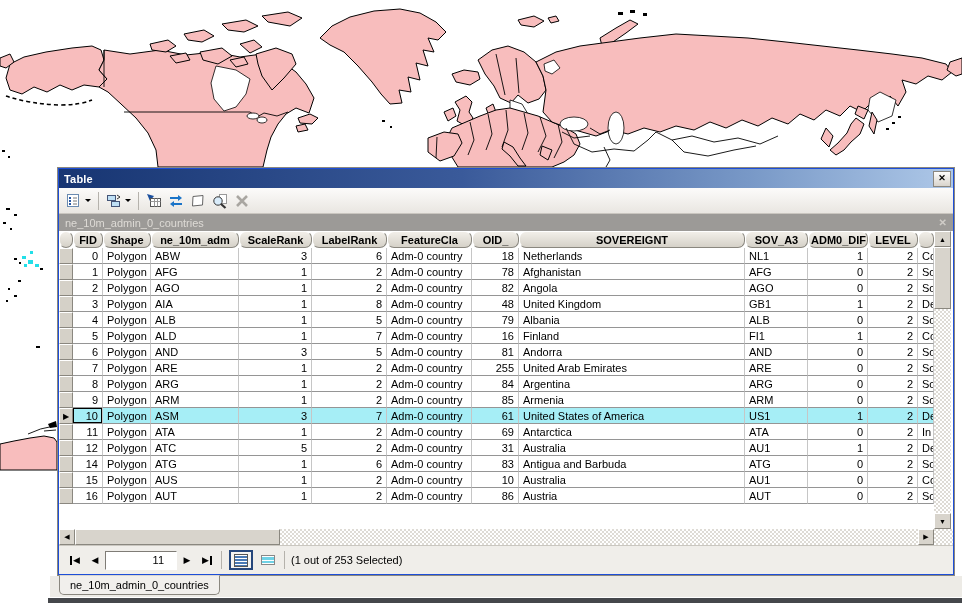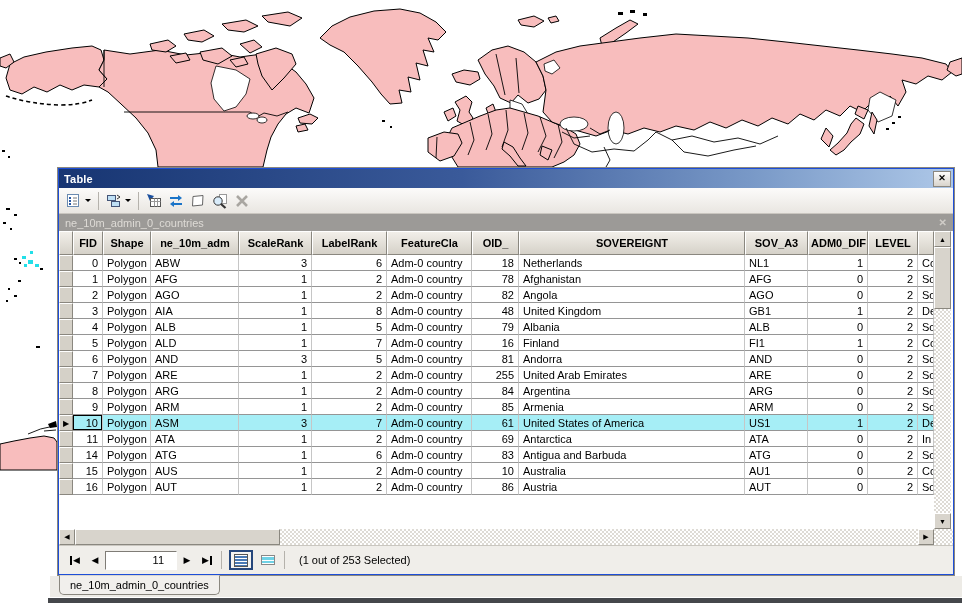--- a/index.html
+++ b/index.html
@@ -31,23 +31,23 @@
   .tb-btn{display:flex;align-items:center;padding:2px 2px;margin:0 1px;}
   .caret{width:0;height:0;border-left:3px solid transparent;border-right:3px solid transparent;
          border-top:3px solid #000;margin-left:3px;}
   .tb-sep{width:1px;height:18px;background:#b5b2ac;margin:0 4px;}
   .layerbar{height:17px;background:#9c9a97;color:#dedbd6;display:flex;align-items:center;padding:0 6px;}
   .layerbar .lx{margin-left:auto;color:#cfccc7;font-size:10px;font-weight:bold;}
   
   .grid-wrap{display:flex;height:298px;background:#fff;}
   .grid-clip{width:875px;height:298px;overflow:hidden;}
   table.attr{border-collapse:separate;border-spacing:0;table-layout:fixed;width:875px;}
-  table.attr th{height:24px;background:linear-gradient(#f2efe9,#d5d1c8);font-weight:bold;font-size:11px;
+  table.attr th{height:17px;background:linear-gradient(#f2efe9,#d5d1c8);font-weight:bold;font-size:11px;
      border-top:1px solid #fff;border-left:1px solid #fff;border-right:1px solid #8a877f;border-bottom:1px solid #8a877f;
-     box-sizing:border-box;padding:0 2px;overflow:hidden;white-space:nowrap;}
+     box-sizing:border-box;padding:0 2px;overflow:hidden;white-space:nowrap;border-radius:7px;}
   table.attr td{height:16px;box-sizing:border-box;padding:0 4px;font-size:11px;white-space:nowrap;overflow:hidden;
      border-right:1px solid #c6c6c6;border-bottom:1px solid #959595;background:#fff;}
   table.attr td.rowsel{background:#d5d1c8;border-top:1px solid #fff;border-left:1px solid #fff;
      border-right:1px solid #8a877f;border-bottom:1px solid #8a877f;padding:0;text-align:center;font-size:8px;}
   table.attr td.r{text-align:right;}
   tr.selected td{background:#a6eef6;}
   tr.selected td.rowsel{background:#d5d1c8;}
   td.current-cell{box-shadow:inset 0 0 0 1px #000;}
   
   .vscroll{width:17px;height:298px;display:flex;flex-direction:column;}
@@ -68,21 +68,21 @@
   .rec-box{width:56px;height:17px;border:1px solid #7f7c76;border-right-color:#fff;border-bottom-color:#fff;
            background:#fff;font-size:11px;text-align:right;padding:0 12px 0 2px;box-sizing:content-box;
            font-family:"Liberation Sans",sans-serif;}
   .view-btn{width:24px;height:20px;background:#f5f4f1;display:flex;align-items:center;justify-content:center;
             border:1px solid #a5a29b;margin-left:3px;box-sizing:border-box;}
   .view-btn.sel{border:2px solid #26477c;}
   .icon-lined{width:14px;height:13px;border:1px solid #555;box-sizing:border-box;
       background:repeating-linear-gradient(#fff 0 1px,#4a7ab5 1px 3px);}
   .icon-selbars{width:14px;height:10px;border:1px solid #888;box-sizing:border-box;
       background:linear-gradient(#fff 0 15%,#6fd2e6 15% 45%,#fff 45% 60%,#6fd2e6 60% 90%,#fff 90%);}
-  .status{margin-left:10px;}
+  .status{margin-left:2px;}
 </style>
 </head>
 <body>
 
 <div class="stage">
 
   <svg id="worldmap" width="962" height="605" viewBox="0 0 962 605">
 
     <path class="land" d="M6,78 L10,64 24,57 46,52 72,48 92,46 101,50 104,60 99,70 107,79 99,87 84,85 72,90 60,85 47,92 34,87 22,94 10,90 Z" fill="#f8bdbd"></path>
     <path class="chain" d="M6,96 Q30,104 60,105 Q80,105 92,100"></path>
@@ -469,20 +469,35 @@
                 <td class="l">Adm-0 country</td>
                 <td class="r">69</td>
                 <td class="l">Antarctica</td>
                 <td class="l">ATA</td>
                 <td class="r">0</td>
                 <td class="r">2</td>
                 <td class="l">In</td>
               </tr>
               <tr class="">
                 <td class="rowsel"></td>
+                <td class="r">12</td>
+                <td class="l">Polygon</td>
+                <td class="l">ATC</td>
+                <td class="r">5</td>
+                <td class="r">2</td>
+                <td class="l">Adm-0 country</td>
+                <td class="r">31</td>
+                <td class="l">Australia</td>
+                <td class="l">AU1</td>
+                <td class="r">1</td>
+                <td class="r">2</td>
+                <td class="l">De</td>
+              </tr>
+              <tr class="">
+                <td class="rowsel"></td>
                 <td class="r">14</td>
                 <td class="l">Polygon</td>
                 <td class="l">ATG</td>
                 <td class="r">1</td>
                 <td class="r">6</td>
                 <td class="l">Adm-0 country</td>
                 <td class="r">83</td>
                 <td class="l">Antigua and Barbuda</td>
                 <td class="l">ATG</td>
                 <td class="r">0</td>

